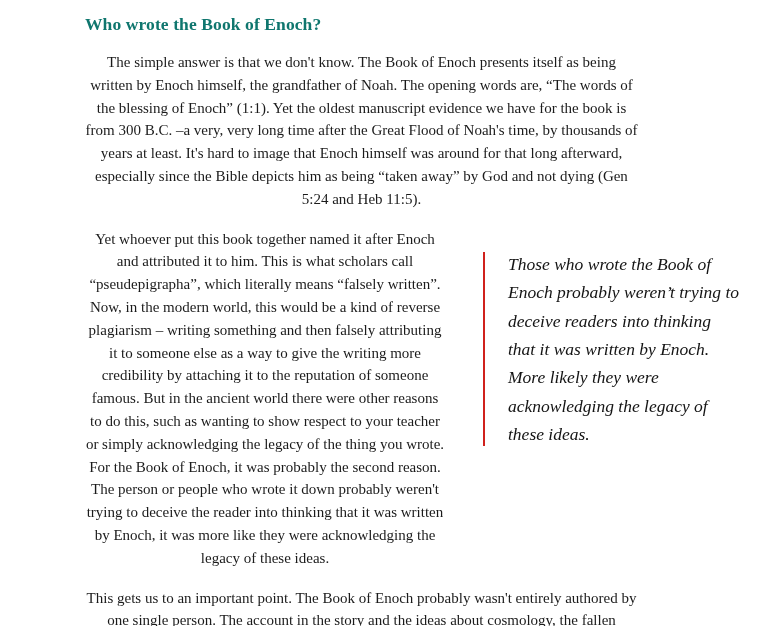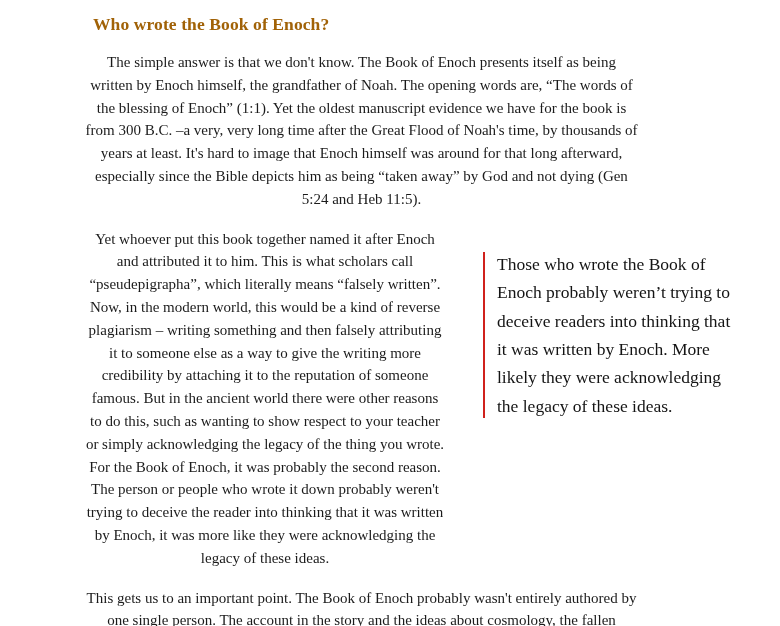--- a/index.html
+++ b/index.html
@@ -24,44 +24,45 @@
   .article {
     position: absolute;
     left: 85px;
     top: 14px;
     width: 560px;
   }
   .article-title {
     font-family: "Liberation Serif", serif;
     font-size: 17.5px;
     font-weight: bold;
-    color: #a16207;
-    margin: 0 0 16px 8px;
+    color: #0f766e;
+    margin: 0 0 16px 0;
     letter-spacing: 0.1px;
   }
   .para {
     font-size: 15px;
     line-height: 1.52;
     color: #1b1b1b;
     margin: 0 0 17px 0;
     text-align: center;
   }
   .para.narrow {
     width: 360px;
   }
   .para.full {
     width: 553px;
   }
   .pullquote {
     position: absolute;
     left: 483px;
     top: 250px;
     width: 258px;
-    padding-left: 14px;
+    padding-left: 25px;
     box-sizing: border-box;
+    font-style: italic;
   }
   .pullquote::before {
     content: "";
     position: absolute;
     left: 0;
     top: 2px;
     bottom: 2px;
     width: 2px;
     background: #d0211c;
   }

